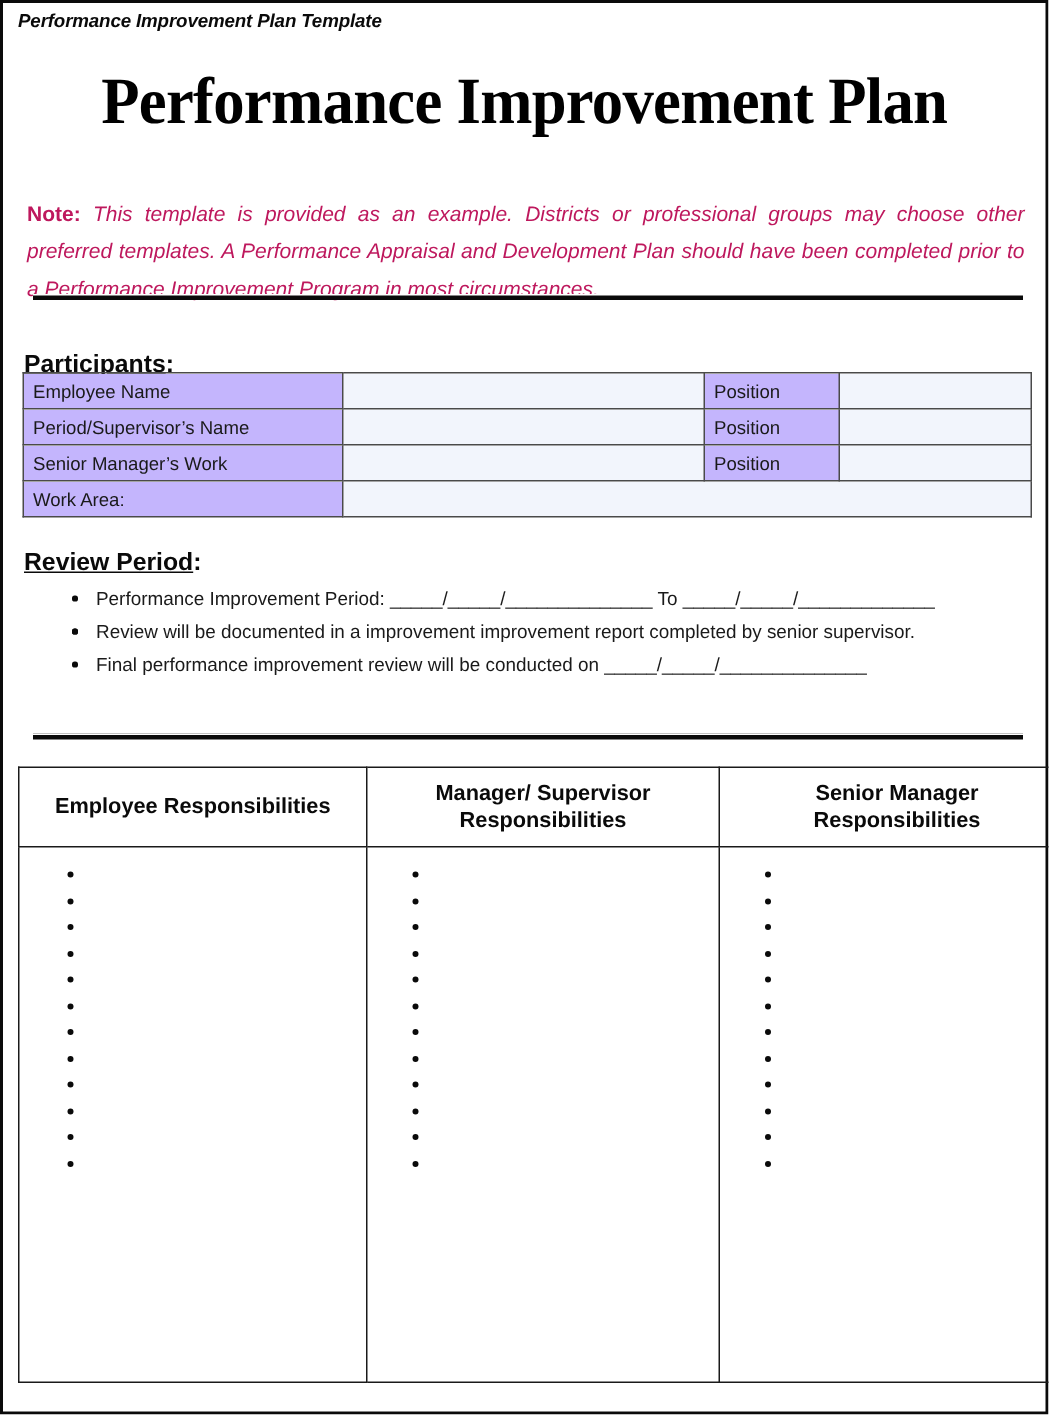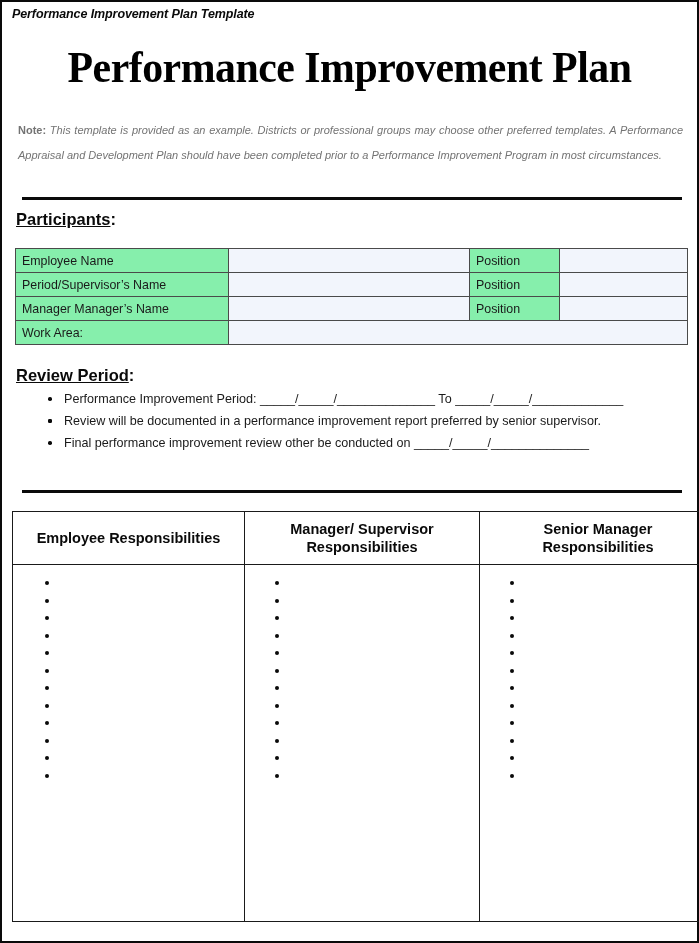--- a/index.html
+++ b/index.html
@@ -54,27 +54,27 @@
     letter-spacing: -0.5px;
     color: #000000;
     transform: scaleX(0.95);
   }
 
   
   .note {
     position: absolute;
     left: 16px;
     right: 14px;
-    top: 116px;
-    font-family: "Liberation Sans", sans-serif;
-    font-size: 11px;
+    top: 128px;
+    font-family: "Liberation Sans", sans-serif;
+    font-size: 14px;
     font-style: italic;
     line-height: 25px;
     text-align: justify;
-    color: #737373;
+    color: #be185d;
   }
   .note .note-label {
     font-weight: bold;
     font-style: normal;
   }
 
   
   .rule {
     position: absolute;
     left: 20px;
@@ -90,21 +90,21 @@
   .section-heading {
     position: absolute;
     left: 14px;
     font-family: "Liberation Sans", sans-serif;
     font-size: 16.5px;
     font-weight: bold;
     color: #0a0a0a;
     white-space: nowrap;
   }
   .section-heading .underlined { text-decoration: underline; }
-  .heading-participants { top: 208px; }
+  .heading-participants { top: 232px; }
   .heading-review { top: 352px; margin-top: 12px; }
 
   
   .participants-table {
     position: absolute;
     left: 13px;
     top: 246px;
     width: 673px;
     border-collapse: collapse;
     table-layout: fixed;
@@ -113,21 +113,21 @@
     border: 1px solid #4a4a4a;
     height: 21px;
     padding: 1px 6px;
     font-family: "Liberation Sans", sans-serif;
     font-size: 12.4px;
     color: #1a1a1a;
     vertical-align: middle;
     overflow: hidden;
     white-space: nowrap;
   }
-  .participants-table td.label-cell { background: #86efac; }
+  .participants-table td.label-cell { background: #c4b5fd; }
   .participants-table td.fill-cell  { background: #f2f5fc; }
 
   
   .review-list {
     position: absolute;
     left: 14px;
     right: 28px;
     top: 386px;
     margin: 0;
     padding: 0;
@@ -227,21 +227,21 @@
         <td class="label-cell" style="width:77px;">Position</td>
         <td class="fill-cell"></td>
       </tr>
       <tr>
         <td class="label-cell">Period/Supervisor’s Name</td>
         <td class="fill-cell"></td>
         <td class="label-cell">Position</td>
         <td class="fill-cell"></td>
       </tr>
       <tr>
-        <td class="label-cell">Manager Manager’s Name</td>
+        <td class="label-cell">Senior Manager’s Work</td>
         <td class="fill-cell"></td>
         <td class="label-cell">Position</td>
         <td class="fill-cell"></td>
       </tr>
       <tr>
         <td class="label-cell">Work Area:</td>
         <td class="fill-cell" colspan="3"></td>
       </tr>
     </tbody>
   </table>
@@ -251,25 +251,25 @@
   <ul class="review-list">
     <li>
       <span class="bullet-dot"></span>
       <span>Performance Improvement Period: _____/_____/______________ To _____/_____/_____________</span>
     </li>
     <li>
       <span class="bullet-dot"></span>
     </li>
     <li>
       <span class="bullet-dot"></span>
-      <span>Review will be documented in a performance improvement report preferred by senior supervisor.</span>
+      <span>Review will be documented in a improvement improvement report completed by senior supervisor.</span>
     </li>
     <li>
       <span class="bullet-dot"></span>
-      <span>Final performance improvement review other be conducted on _____/_____/______________</span>
+      <span>Final performance improvement review will be conducted on _____/_____/______________</span>
     </li>
   </ul>
 
   <div class="rule rule-mid"></div>
 
   <table class="resp-table">
     <thead>
       <tr>
         <th class="resp-col-1">Employee Responsibilities</th>
         <th class="resp-col-2">Manager/ Supervisor<br>Responsibilities</th>

